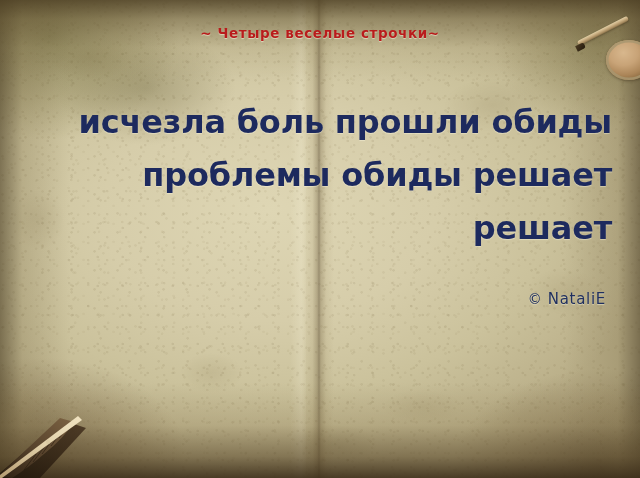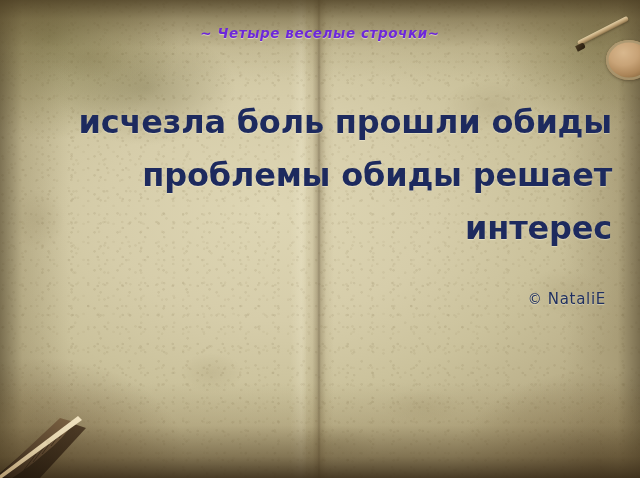--- a/index.html
+++ b/index.html
@@ -166,25 +166,24 @@
   }
   .quill-svg { position: absolute; left: 0; bottom: 0; }
 
   
   .subtitle {
     position: absolute;
     left: 0; right: 0;
     top: 25px;
     text-align: center;
     font-family: "DejaVu Sans", sans-serif;
-    font-style: italic;
     font-weight: 600;
     font-size: 13.5px;
     letter-spacing: 0.6px;
-    color: #6d28d9;
+    color: #b91c1c;
     text-shadow: 0 1px 1px rgba(255,252,232,0.55);
   }
   .poem {
     position: absolute;
     left: 28px; right: 28px;
     top: 96px;
     text-align: right;
     font-family: "DejaVu Sans", sans-serif;
     font-weight: 600;
     font-size: 32px;
@@ -265,21 +264,21 @@
 
       <circle cx="48" cy="50" r="2.2" fill="#d9c7a0" opacity="0.7"></circle>
     </svg>
   </div>
 
   <div class="subtitle">~ Четыре веселые строчки~</div>
 
   <div class="poem">
     <span class="ln">исчезла боль прошли обиды</span>
     <span class="ln">проблемы обиды решает</span>
-    <span class="ln">интерес</span>
+    <span class="ln">решает</span>
   </div>
 
   <div class="signature">
     <span class="copy-mark">©</span>
     <span>NataliE</span>
   </div>
 
 </div>
 
 </body></html>

